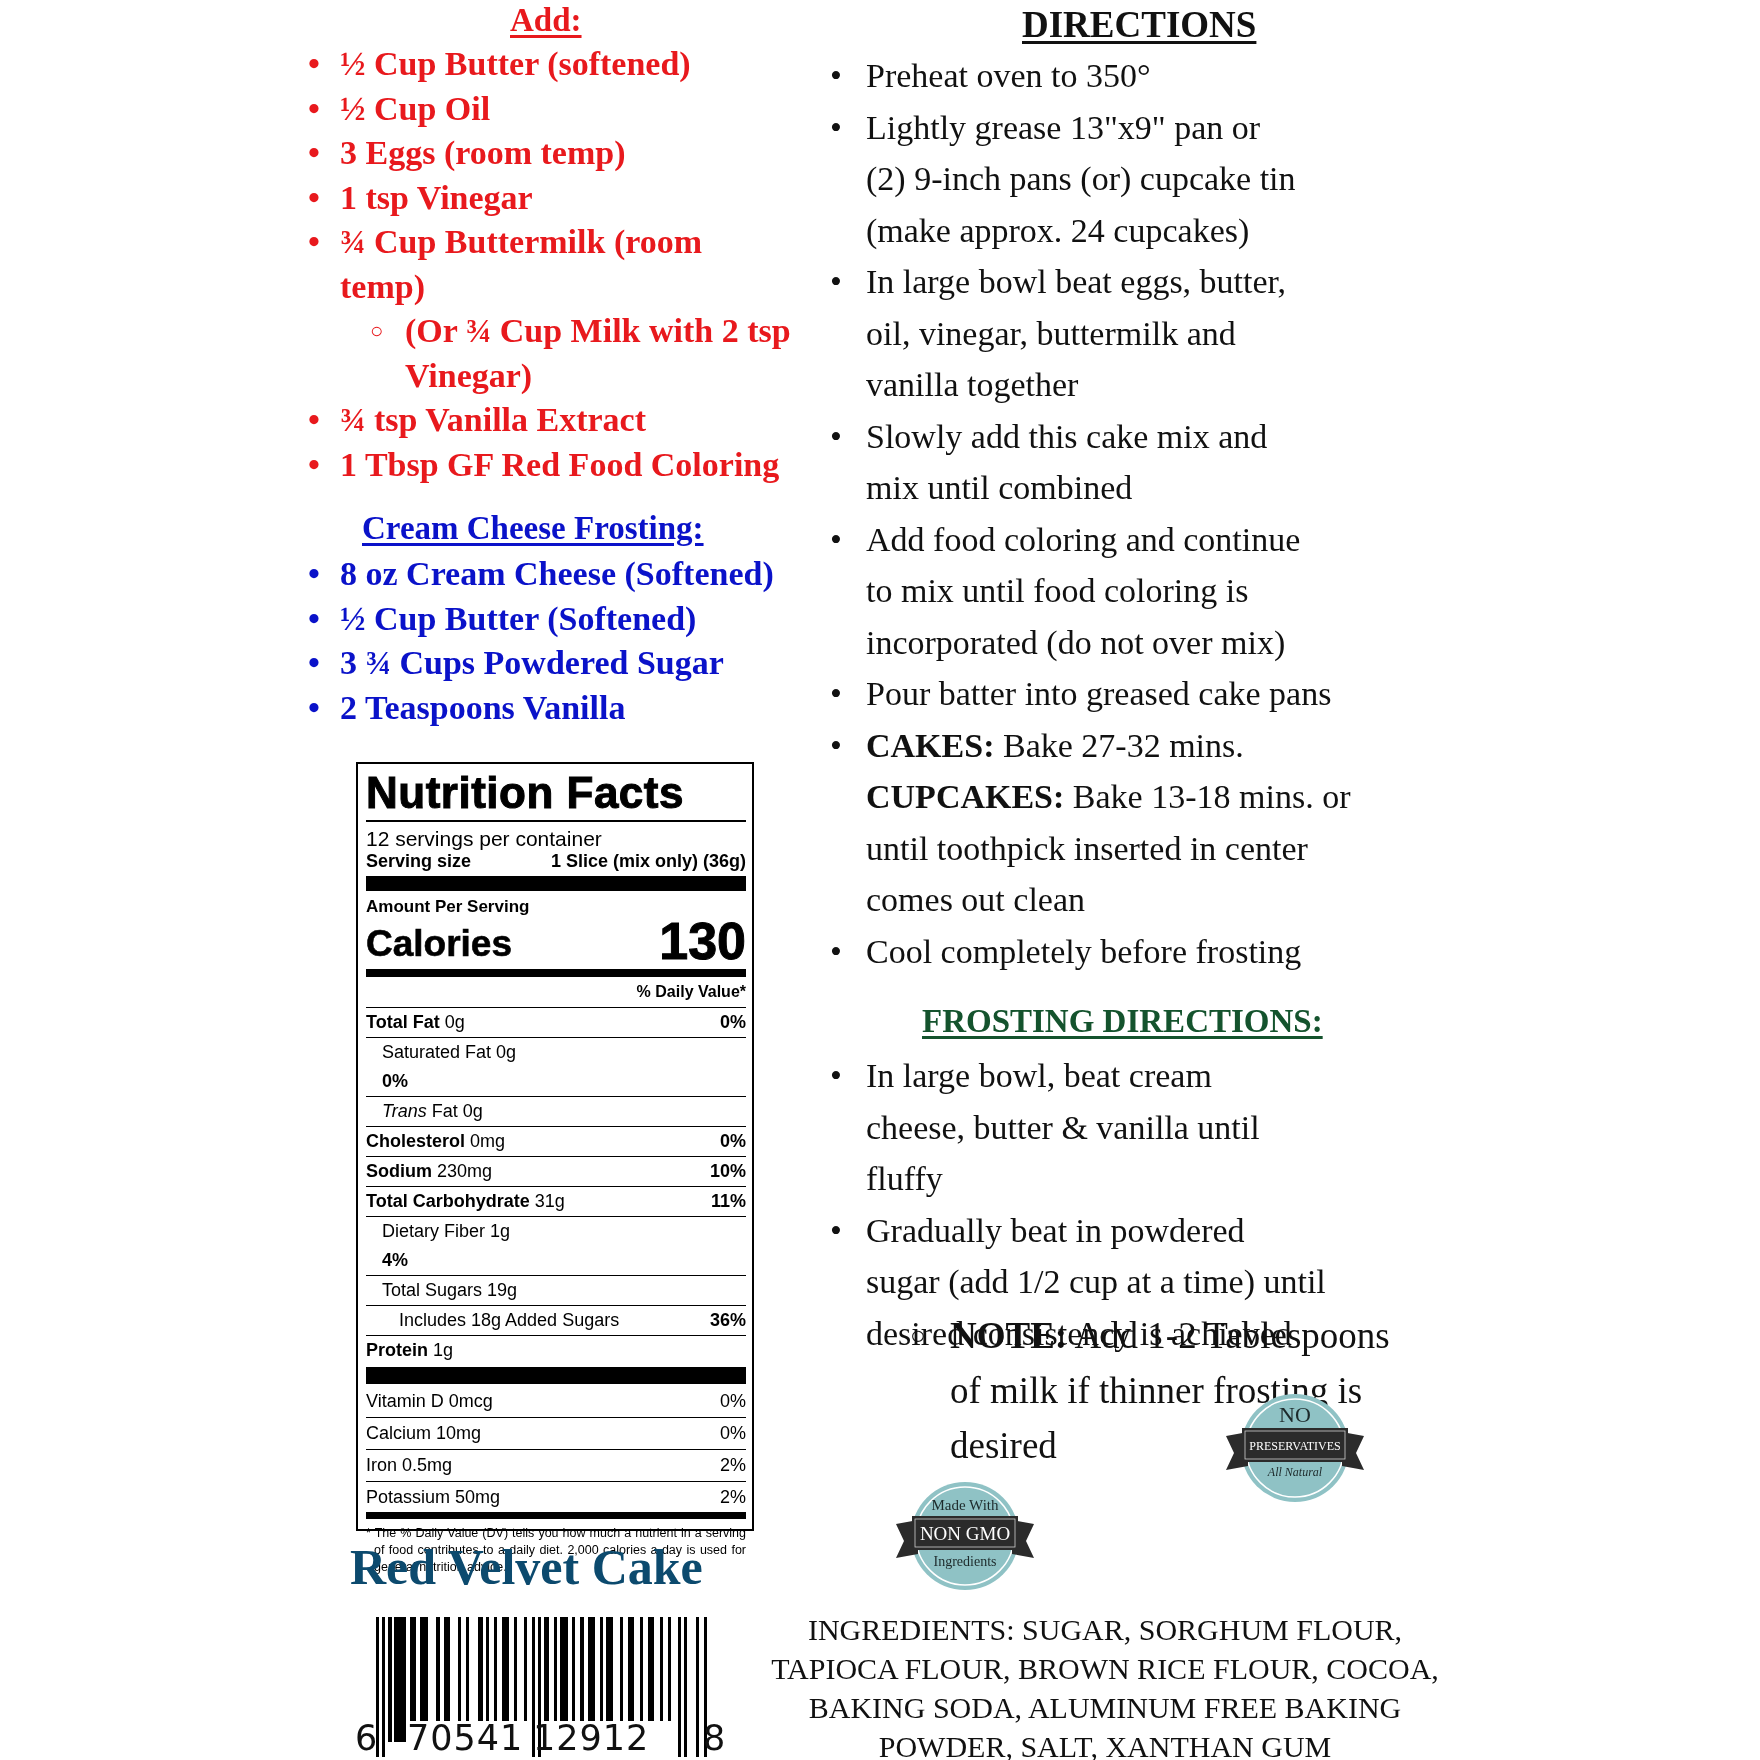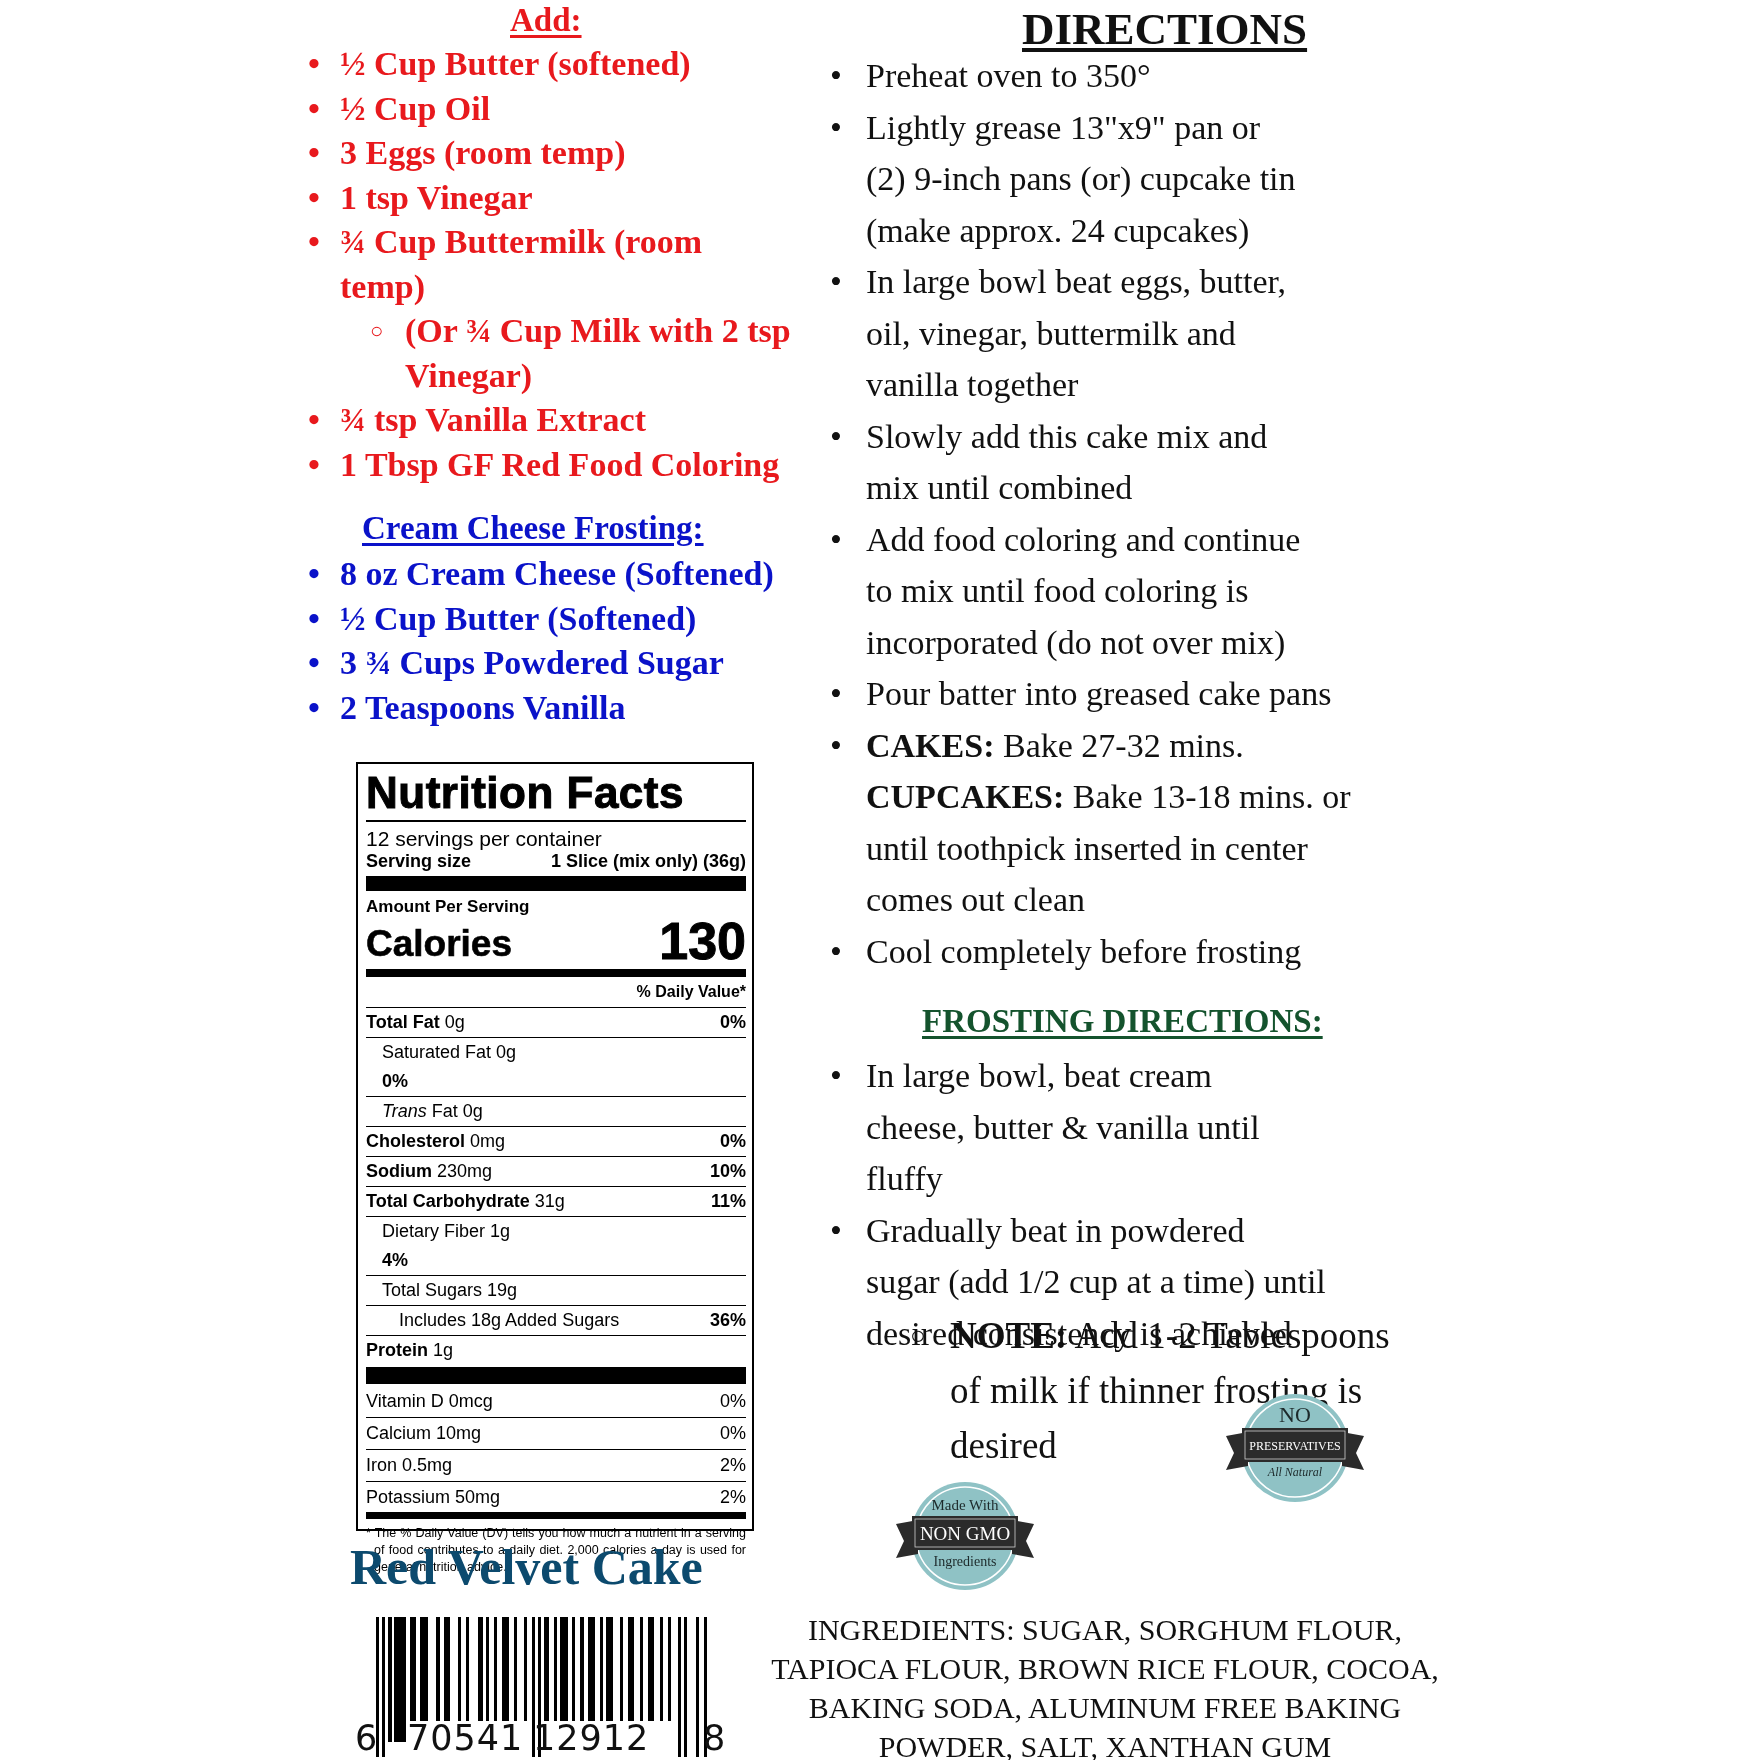--- a/index.html
+++ b/index.html
@@ -46,21 +46,21 @@
 
   
   .barcode { left:374px; top:1617px; width:354px; height:143px; }
   .barcode svg { display:block; }
   .bc-digits { left:355px; top:1718px; font-family:"DejaVu Sans", sans-serif; font-size:35px; color:#111; letter-spacing:1px; }
 
   
   .ingredients { left:745px; top:1610px; width:720px; text-align:center; font-family:"Liberation Serif", serif; font-size:30px; line-height:39px; color:#111; text-transform:uppercase; }
 
   
-  .dir-title { left:1022px; top:3px; font-family:"Liberation Serif", serif; font-weight:bold; font-size:45px; color:#111; text-decoration:underline; text-underline-offset:4px; }
+  .dir-title { left:1022px; top:3px; font-family:"Liberation Serif", serif; font-weight:bold; font-size:37px; color:#111; text-decoration:underline; text-underline-offset:4px; }
   .dir-list { left:826px; top:50px; width:650px; margin:0; padding:0; list-style:none; font-family:"Liberation Serif", serif; font-size:34px; line-height:51.5px; color:#111; }
   .dir-list li { position:relative; padding-left:40px; }
   .dir-list li .bullet { position:absolute; left:4px; top:0; }
   .dir-list li b { font-weight:bold; }
   .fdir-title { left:922px; top:1003px; font-family:"Liberation Serif", serif; font-weight:bold; font-size:33px; color:#14532d; text-decoration:underline; text-underline-offset:4px; }
   .fdir-list { top:1050px; }
   .note { left:910px; top:1308px; width:560px; list-style:none; margin:0; padding:0; font-family:"Liberation Serif", serif; font-size:37px; line-height:55px; color:#111; }
   .note li { position:relative; padding-left:40px; }
   .note li .bullet { position:absolute; left:0; top:0; font-size:26px; }
 

